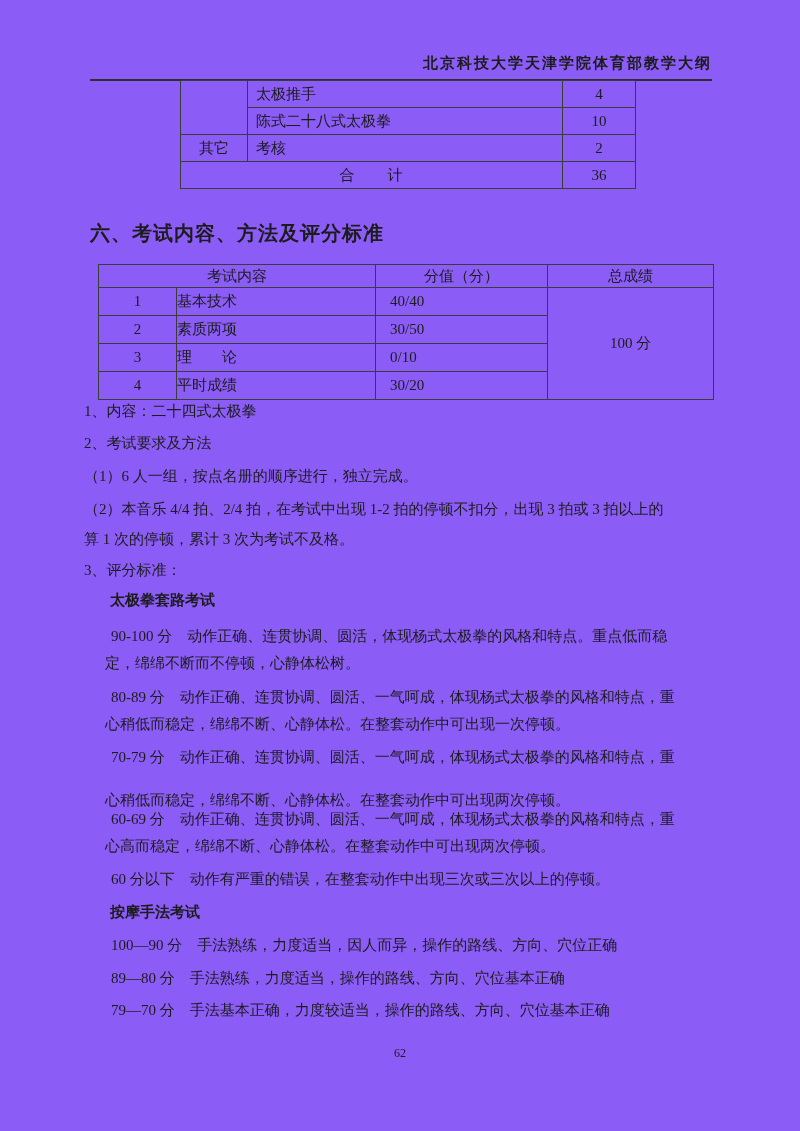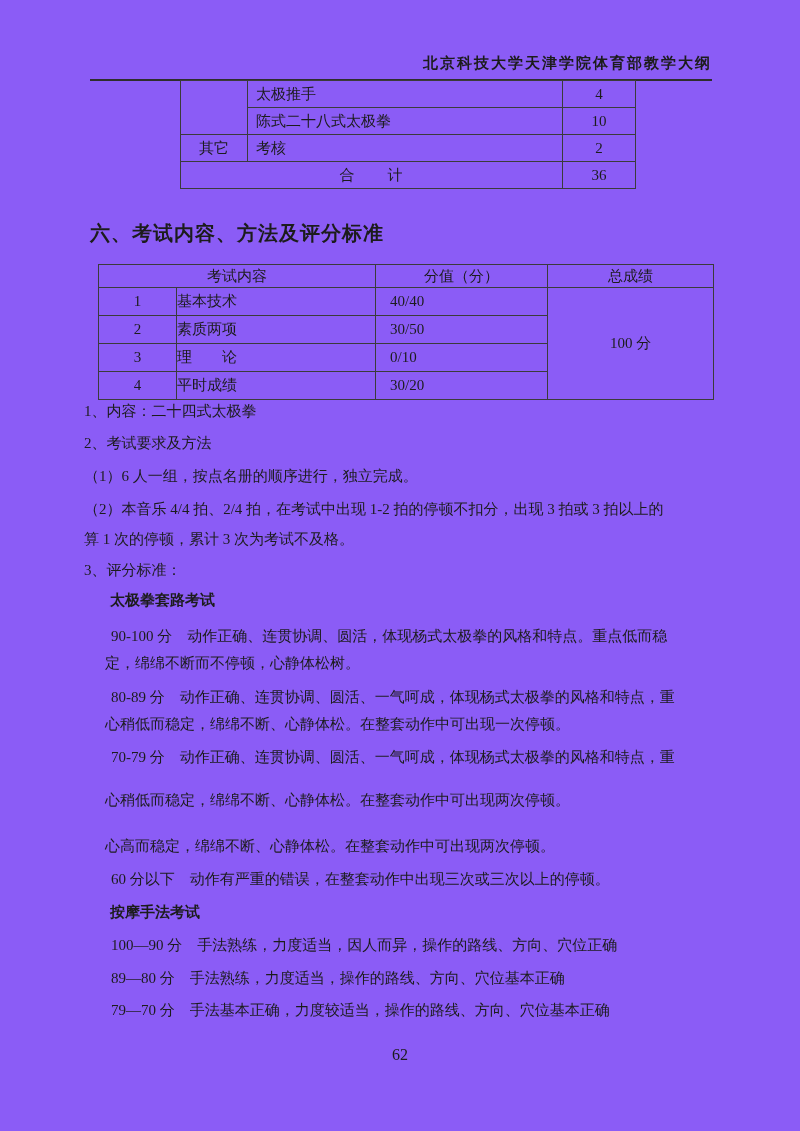--- a/index.html
+++ b/index.html
@@ -31,21 +31,21 @@
   .t2 .no{text-align:center;}
   .t2 .content{text-align:left;}
   .t2 .score{text-align:left;padding-left:14px;}
   .t2 .gtotal{text-align:center;}
   .section-heading{
     position:absolute;left:90px;top:220px;
     font-size:20px;font-weight:bold;letter-spacing:1px;white-space:pre;
   }
   .para{position:absolute;font-size:15px;line-height:21px;white-space:pre;}
   .bold{font-weight:bold;}
-  .page-number{position:absolute;left:0;top:1046px;width:800px;text-align:center;font-size:16px;}
+  .page-number{position:absolute;left:0;top:1046px;width:800px;text-align:center;font-size:12px;}
 </style>
 </head>
 <body>
 
 <div class="page">
 
   <div class="header-title">北京科技大学天津学院体育部教学大纲</div>
   <div class="header-rule"></div>
 
   <table class="t1">
@@ -123,20 +123,21 @@
   <div class="para" style="left:84px;top:560px;">3、评分标准：</div>
 
   <div class="para bold" style="left:110px;top:590px;text-align:center;">太极拳套路考试</div>
 
   <div class="para" style="left:111px;top:626px;">90-100 分　动作正确、连贯协调、圆活，体现杨式太极拳的风格和特点。重点低而稳</div>
   <div class="para" style="left:105px;top:653px;">定，绵绵不断而不停顿，心静体松树。</div>
   <div class="para" style="left:111px;top:687px;">80-89 分　动作正确、连贯协调、圆活、一气呵成，体现杨式太极拳的风格和特点，重</div>
   <div class="para" style="left:105px;top:714px;">心稍低而稳定，绵绵不断、心静体松。在整套动作中可出现一次停顿。</div>
   <div class="para" style="left:111px;top:747px;">70-79 分　动作正确、连贯协调、圆活、一气呵成，体现杨式太极拳的风格和特点，重</div>
   <div class="para" style="left:105px;top:774px;margin-top:16px;">心稍低而稳定，绵绵不断、心静体松。在整套动作中可出现两次停顿。</div>
+  <div class="para" style="left:111px;top:809px;">60-69 分　动作正确、连贯协调、圆活、一气呵成，体现杨式太极拳的风格和特点，重</div>
   <div class="para" style="left:105px;top:836px;">心高而稳定，绵绵不断、心静体松。在整套动作中可出现两次停顿。</div>
   <div class="para" style="left:111px;top:869px;">60 分以下　动作有严重的错误，在整套动作中出现三次或三次以上的停顿。</div>
 
   <div class="para bold" style="left:110px;top:902px;">按摩手法考试</div>
 
   <div class="para" style="left:111px;top:935px;">100—90 分　手法熟练，力度适当，因人而异，操作的路线、方向、穴位正确</div>
   <div class="para" style="left:111px;top:968px;">89—80 分　手法熟练，力度适当，操作的路线、方向、穴位基本正确</div>
   <div class="para" style="left:111px;top:1000px;">79—70 分　手法基本正确，力度较适当，操作的路线、方向、穴位基本正确</div>
 
   <div class="page-number">62</div>

